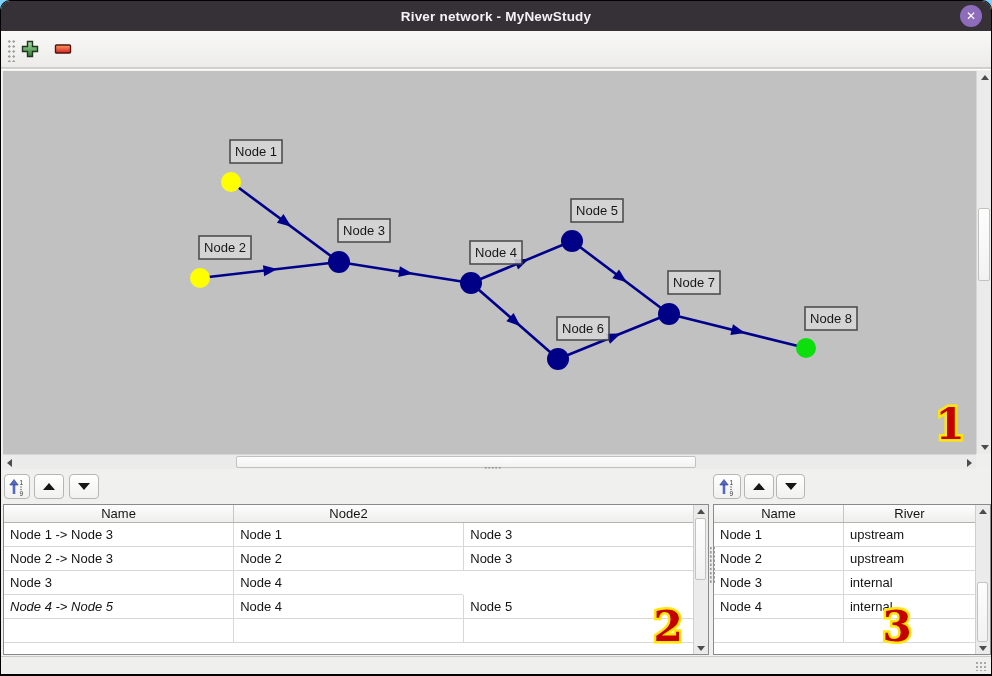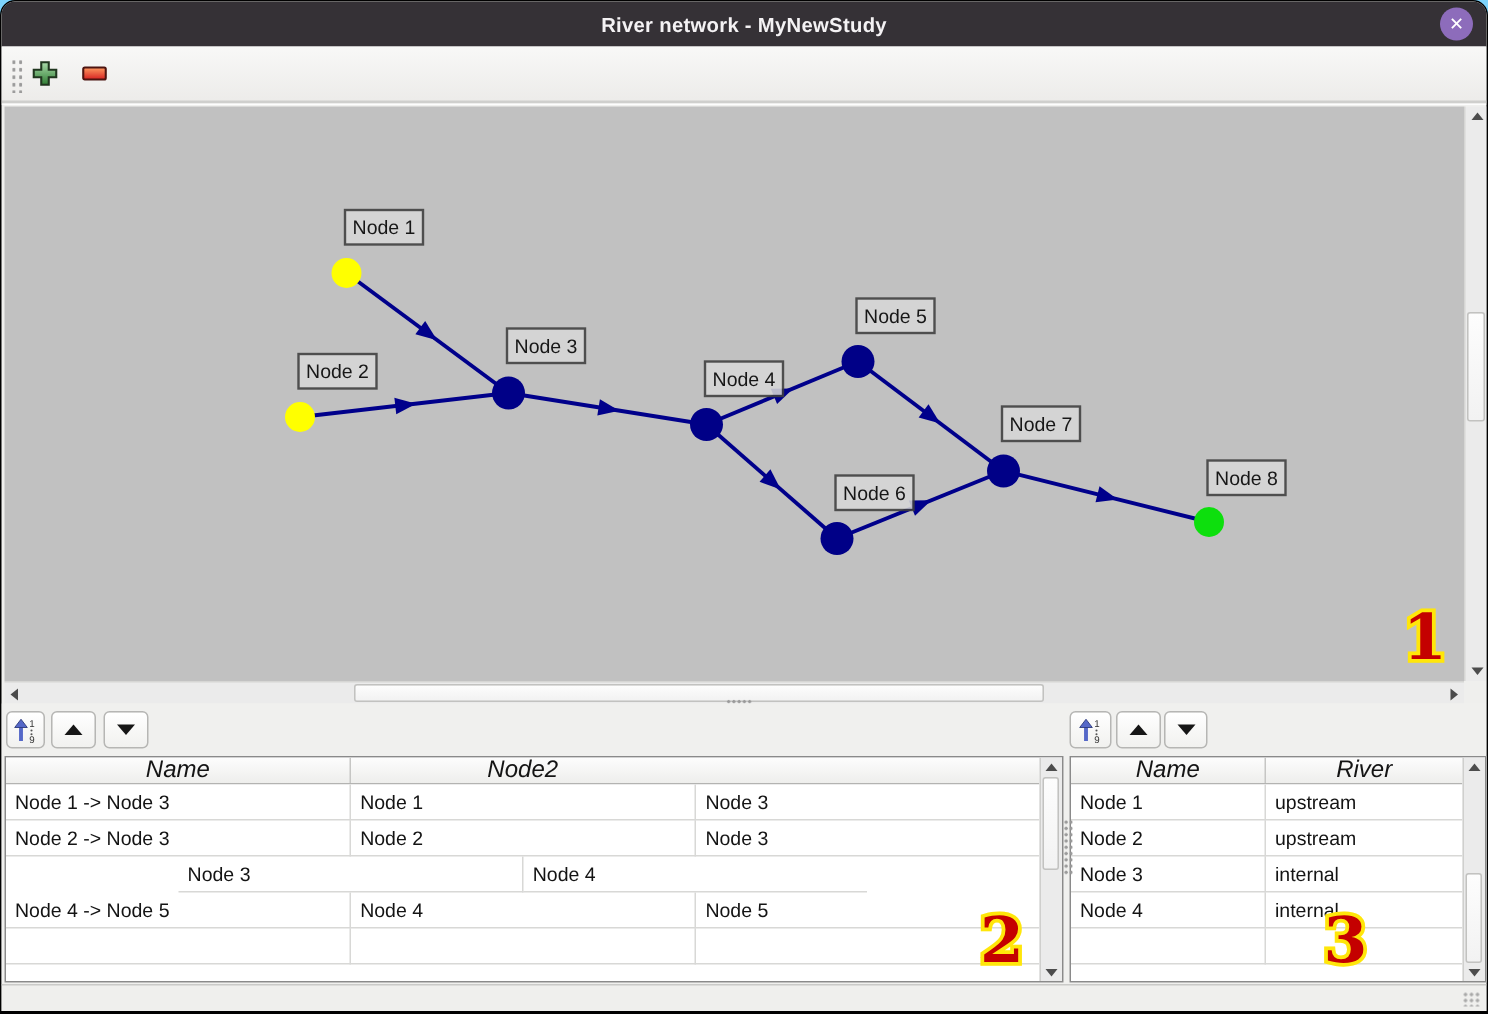--- a/index.html
+++ b/index.html
@@ -58,24 +58,24 @@
             border:1px solid #b6b6b4;border-radius:4px;display:flex;align-items:center;justify-content:center;}
   .tri-up-lg{width:0;height:0;border-left:6px solid transparent;border-right:6px solid transparent;border-bottom:7px solid #161616;}
   .tri-dn-lg{width:0;height:0;border-left:6px solid transparent;border-right:6px solid transparent;border-top:7px solid #161616;}
 
   
   .tbl{position:absolute;top:35px;height:151px;background:#fff;border:1px solid #8a8a8a;}
   .tbl-left{left:2px;width:706px;} .tbl-right{left:712px;width:278px;}
   .tbl-content{position:absolute;left:0;top:0;bottom:0;right:15px;overflow:hidden;}
   .tbl-header{display:flex;height:18px;background:linear-gradient(#fdfdfd,#eeeeec);
               border-bottom:1px solid #b3b3b1;}
-  .th{font-size:16px;color:#141414;display:flex;align-items:center;justify-content:center;
-      border-right:1px solid #c6c6c4;font-style:italic;}
+  .th{font-size:13px;color:#141414;display:flex;align-items:center;justify-content:center;
+      border-right:1px solid #c6c6c4;}
   .th:last-child{border-right:none;}
-  .tbl-row{display:flex;height:24px;background:#fff;justify-content:center;}
+  .tbl-row{display:flex;height:24px;background:#fff;}
   .td{font-size:13px;color:#141414;display:flex;align-items:center;padding-left:6px;
       border-right:1px solid #d8d8d6;border-bottom:1px solid #d8d8d6;overflow:hidden;white-space:nowrap;}
   .td:last-child{border-right:none;}
   .tbl-sb{position:absolute;right:0;top:0;bottom:0;width:15px;background:#ebebeb;border-left:1px solid #cfcfcd;}
 
   
   .statusbar{position:absolute;left:0;top:655px;width:100%;height:18px;background:#efefed;
              border-top:1px solid #cacac8;}
   .grip{position:absolute;right:4px;bottom:3px;width:12px;height:10px;
         background-image:radial-gradient(#a8a8a8 1px,transparent 1.2px);background-size:4px 4px;}
@@ -271,21 +271,21 @@
             <div class="tbl-row">
               <div class="td" style="width: 33.4%;">Node 2 -&gt; Node 3</div>
               <div class="td" style="width: 33.4%;">Node 2</div>
               <div class="td" style="width: 33.2%;">Node 3</div>
             </div>
             <div class="tbl-row">
               <div class="td" style="width: 33.4%;">Node 3</div>
               <div class="td" style="width: 33.2%;">Node 4</div>
             </div>
             <div class="tbl-row">
-              <div class="td" style="width: 33.4%;">Node 4 -&gt; Node 5</div>
+              <div class="td" style="width: 33.4%; font-style: italic;">Node 4 -&gt; Node 5</div>
               <div class="td" style="width: 33.4%;">Node 4</div>
               <div class="td" style="width: 33.2%;">Node 5</div>
             </div>
             <div class="tbl-row">
               <div class="td" style="width: 33.4%;"></div>
               <div class="td" style="width: 33.4%;"></div>
               <div class="td" style="width: 33.2%;"></div>
             </div>
           </div>
         <div class="tbl-sb">

